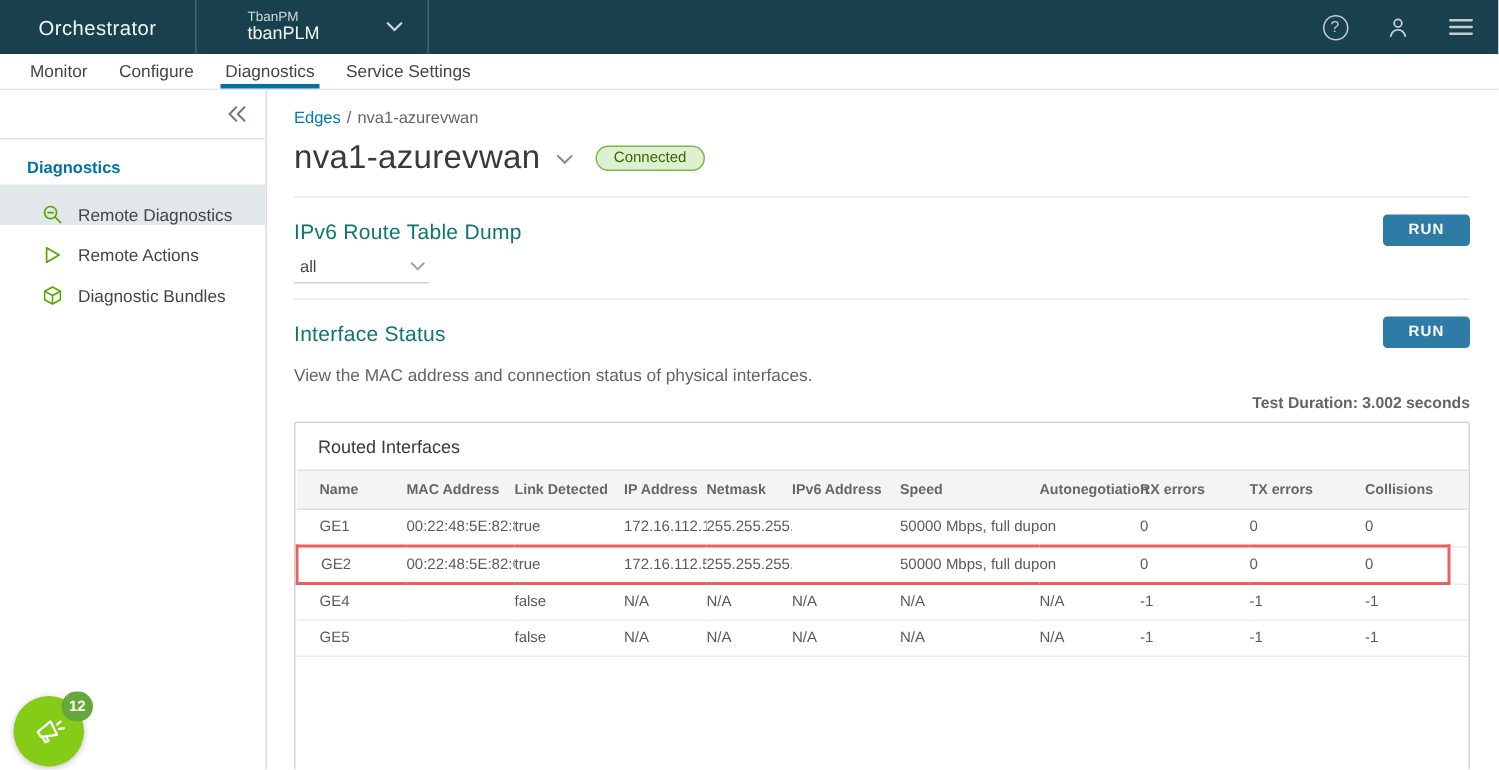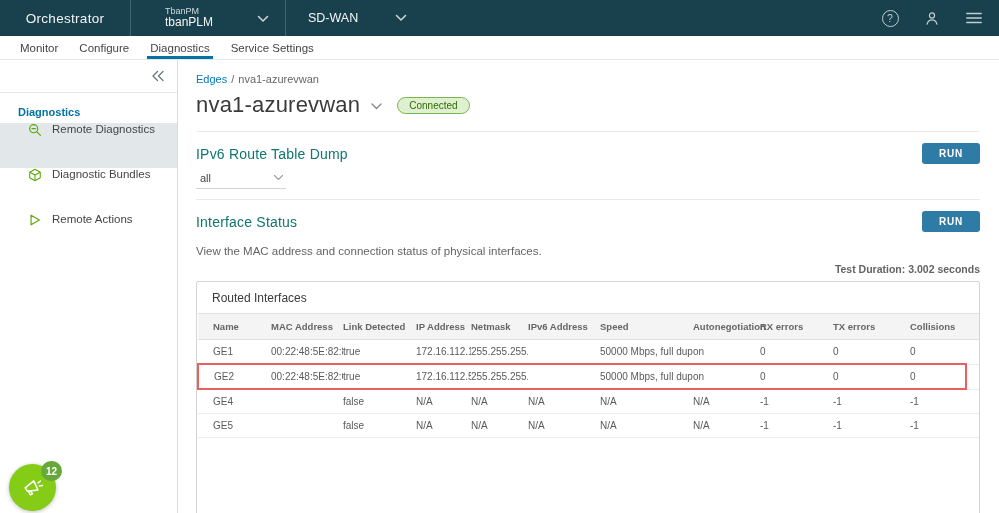--- a/index.html
+++ b/index.html
@@ -33,21 +33,21 @@
   .tab.active::after { content:""; position:absolute; left:-3px; right:-3px; bottom:0;
                        height:3px; background:#0072a3; }
 
   
   .content-row { display:flex; height:453px; }
   .sidebar { width:178px; border-right:1px solid #d9dde0; background:#fff; flex-shrink:0; }
   .collapse-row { height:33px; display:flex; align-items:center; justify-content:flex-end;
                   padding-right:12px; border-bottom:1px solid #e4e7e9; }
   .collapse-btn { cursor:pointer; color:#6e777b; display:flex; }
   .side-header { margin:13px 0 5px 18px; font-size:11px; font-weight:bold; color:#0072a3; }
-  .side-item { height:45px; display:flex; align-items:flex-start; gap:10px; padding-left:28px;
+  .side-item { height:27px; display:flex; align-items:flex-end; gap:10px; padding-left:28px;
                font-size:11.5px; color:#454545; cursor:pointer; }
   .side-item.selected { background:#e2e8ea; }
   .side-icon { display:flex; width:14px; height:14px; }
 
   
   .main { flex:1; padding:13px 19px 16px 18px; overflow:hidden; position:relative; background:#fff; }
   .breadcrumb { font-size:11px; color:#666; }
   .breadcrumb .bc-link { color:#0079b8; cursor:pointer; }
   .bc-sep { margin:0 4px; color:#666; }
   .title-row { margin-top:7px; display:flex; align-items:center; gap:10px; }
@@ -105,28 +105,20 @@
       <span class="ent-top">TbanPM</span>
       <span class="ent-bottom">tbanPLM</span>
     </div>
     <span class="chev">
       <svg width="12" height="8" viewBox="0 0 12 8">
           <polyline points="1.5,1.5 6,6 10.5,1.5" fill="none" stroke="currentColor" stroke-width="1.5" stroke-linecap="round"></polyline>
         </svg>
     </span>
   </div>
   <div class="tb-divider"></div>
-  <div class="tb-group service">
-    <span>SD-WAN</span>
-    <span class="chev">
-      <svg width="12" height="8" viewBox="0 0 12 8">
-          <polyline points="1.5,1.5 6,6 10.5,1.5" fill="none" stroke="currentColor" stroke-width="1.5" stroke-linecap="round"></polyline>
-        </svg>
-    </span>
-  </div>
   <div class="tb-icons">
     <span class="tb-icon">
       <span class="help-circle">?</span>
     </span>
     <span class="tb-icon">
       <svg width="19" height="19" viewBox="0 0 24 24" fill="none" stroke="#c3ced3" stroke-width="1.6" stroke-linecap="round">
         <circle cx="12" cy="8" r="3.4"></circle>
           <path d="M5.5 19.5c1-4 3.5-5.6 6.5-5.6s5.5 1.6 6.5 5.6"></path>
       </svg>
     </span>
@@ -164,35 +156,35 @@
         <svg width="14" height="14" viewBox="0 0 16 16" fill="none" stroke="#5aa700" stroke-width="1.3" stroke-linecap="round">
           <circle cx="6.5" cy="6.5" r="4.6"></circle>
             <line x1="10.2" y1="10.2" x2="14.2" y2="14.2"></line>
             <line x1="4.5" y1="6.5" x2="8.5" y2="6.5"></line>
         </svg>
       </span>
       <span>Remote Diagnostics</span>
     </div>
     <div class="side-item">
       <span class="side-icon">
+        <svg width="14" height="14" viewBox="0 0 16 16" fill="none" stroke="#5aa700" stroke-width="1.3" stroke-linejoin="round">
+          <path d="M3.5 2.5 L13 8 L3.5 13.5 Z"></path>
+        </svg>
+      </span>
+      <span>Remote Actions</span>
+    </div>
+    <div class="side-item">
+      <span class="side-icon">
         <svg width="14" height="14" viewBox="0 0 16 16" fill="none" stroke="#5aa700" stroke-width="1.2" stroke-linejoin="round">
           <path d="M8 1.5 L14 4.8 L14 11.2 L8 14.5 L2 11.2 L2 4.8 Z"></path>
             <path d="M2 4.8 L8 8 L14 4.8"></path>
             <line x1="8" y1="8" x2="8" y2="14.5"></line>
         </svg>
       </span>
       <span>Diagnostic Bundles</span>
-    </div>
-    <div class="side-item">
-      <span class="side-icon">
-        <svg width="14" height="14" viewBox="0 0 16 16" fill="none" stroke="#5aa700" stroke-width="1.3" stroke-linejoin="round">
-          <path d="M3.5 2.5 L13 8 L3.5 13.5 Z"></path>
-        </svg>
-      </span>
-      <span>Remote Actions</span>
     </div>
   </aside>
 
   <main class="main">
     <div class="breadcrumb">
       <span class="bc-link">Edges</span><span class="bc-sep">/</span><span>nva1-azurevwan</span>
     </div>
 
     <div class="title-row">
       <h1 class="page-title">nva1-azurevwan</h1>

